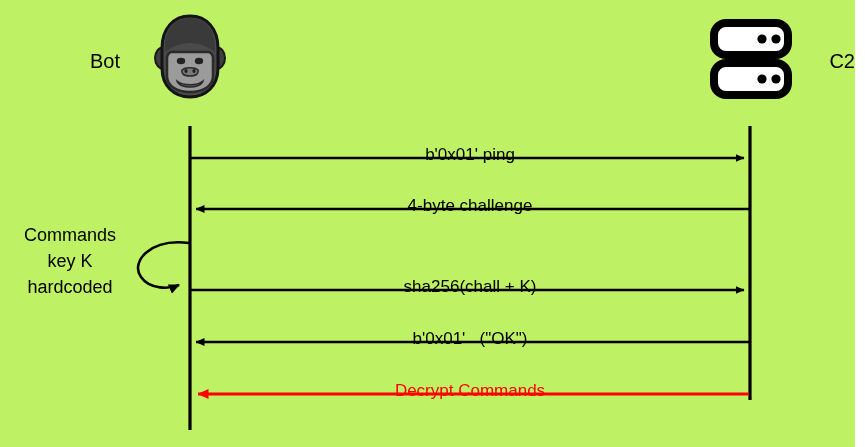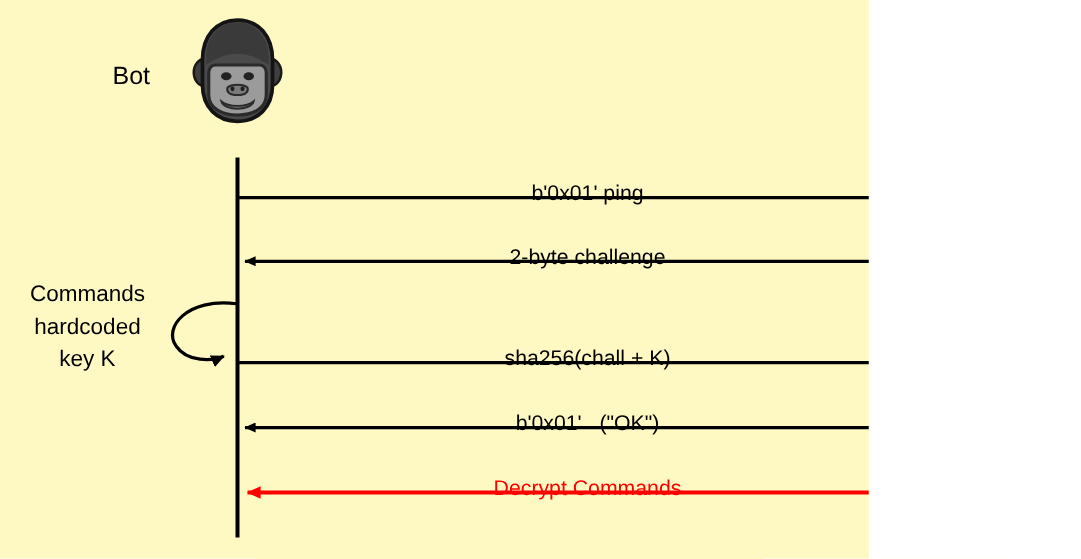--- a/index.html
+++ b/index.html
@@ -6,23 +6,23 @@
     margin: 0;
     padding: 0;
     background: #ffffff;
   }
   body {
     font-family: "Liberation Sans", sans-serif;
     color: #000000;
   }
   #canvas {
     position: relative;
-    width: 695px;
+    width: 855px;
     height: 447px;
-    background: #fef9c3;
+    background: #bef264;
     overflow: hidden;
   }
   .diagram-svg {
     position: absolute;
     left: 0;
     top: 0;
     width: 865px;
     height: 447px;
   }
   .actor-label {
@@ -133,27 +133,27 @@
 
     <path d="M189,243 C150,238 130,262 141,277 C150,290 170,289 179,285" fill="none" stroke="#000000" stroke-width="2.6" marker-end="url(#arrow-loop)"></path>
   </svg>
 
   <div class="actor-label" id="bot-label">Bot</div>
 
   <div class="actor-label" id="c2-label">C2</div>
 
   <div id="note-decrypt">
     <span class="note-line">Commands</span>
+    <span class="note-line">key K</span>
     <span class="note-line">hardcoded</span>
-    <span class="note-line">key K</span>
   </div>
 
   <div class="msg-label" style="left:470px; top:133px;">b'0x01' ping</div>
 
-  <div class="msg-label" style="left:470px; top:184px;">2-byte challenge</div>
+  <div class="msg-label" style="left:470px; top:184px;">4-byte challenge</div>
 
   <div class="msg-label" style="left:470px; top:265px;">sha256(chall + K)</div>
 
   <div class="msg-label" style="left:470px; top:317px;">b'0x01'   ("OK")</div>
 
   <div class="msg-label red" style="left:470px; top:369px;">Decrypt Commands</div>
 
 </div>
 
 </body></html>

